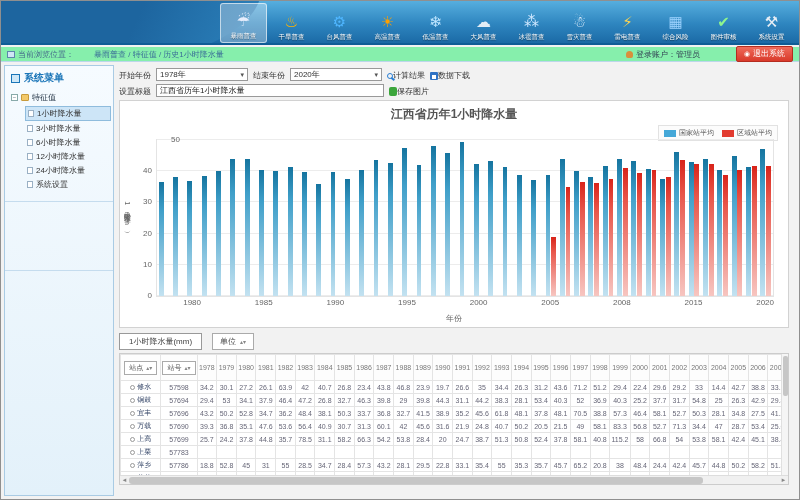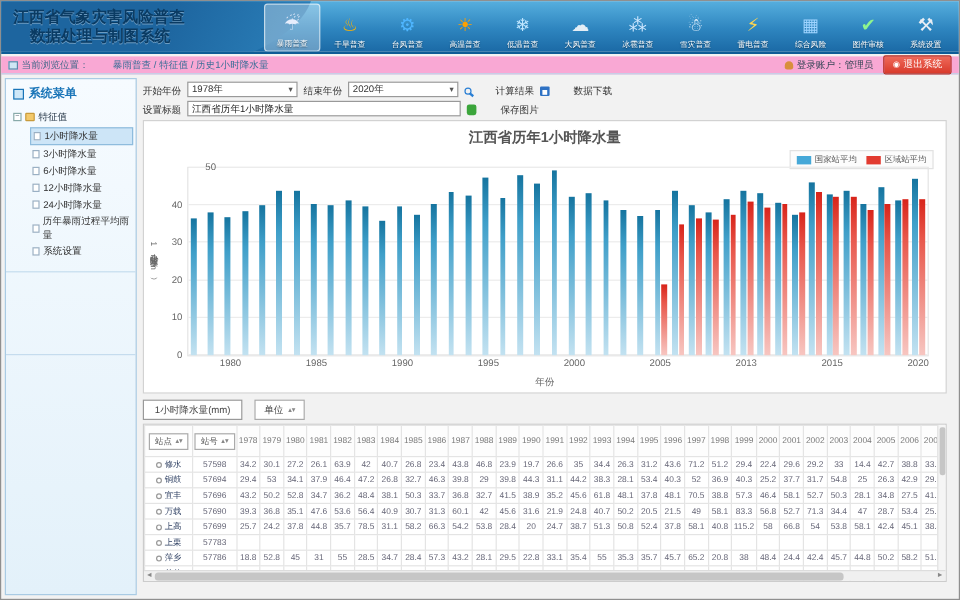--- a/index.html
+++ b/index.html
@@ -16,29 +16,29 @@
     font-size:13px; line-height:16px; text-shadow:0 1px 0 rgba(255,255,255,.35); }
   .app-title .line2 { padding-left:14px; }
   .toolbar { position:absolute; right:4px; top:2px; display:flex; gap:1px; }
   .tool-item { width:47px; height:40px; display:flex; flex-direction:column; align-items:center;
     justify-content:flex-end; padding-bottom:1px; cursor:pointer; border-radius:3px; }
   .tool-item.active { background:rgba(255,255,255,.32); border:1px solid rgba(255,255,255,.6); }
   .tool-icon { font-size:15px; line-height:17px; height:24px; display:flex; align-items:center; }
   .tool-label { font-size:6.5px; color:#fff; white-space:nowrap; text-shadow:0 1px 1px rgba(0,0,0,.5); }
 
   
-  .crumb-bar { position:absolute; left:0; top:46px; right:0; height:15px; background:#f9a8d4;
+  .crumb-bar { position:absolute; left:0; top:46px; right:0; height:15px; background:#86efac;
     border-bottom:1px solid #bcd7ea; display:flex; align-items:center; padding:0 6px; font-size:8px; color:#44688a; }
   .crumb-icon { width:8px; height:7px; border:1px solid #5c87ab; background:#cfe6f5; margin-right:3px; }
   .crumb-path { color:#3a6e97; margin-left:20px; }
   .crumb-spacer { flex:1; }
   .user-icon { width:7px; height:7px; background:#d98f3c; border-radius:50% 50% 2px 2px; margin-right:3px; }
   .user-text { color:#345; margin-right:8px; }
   .logout-btn { background:linear-gradient(180deg,#ef6a5a,#d93a2b); color:#fff; border:1px solid #b52c20;
-    border-radius:2px; font-size:8px; padding:1px 7px 2px; display:flex; align-items:center; gap:3px; cursor:pointer; }
+    border-radius:2px; font-size:8px; padding:1px 7px 2px; display:flex; align-items:center; gap:3px; cursor:pointer;margin-left:28px; }
   .logout-glyph { font-size:7px; }
 
   
   .sidebar { position:absolute; left:3px; top:64px; width:110px; bottom:3px;
     background:linear-gradient(180deg,#f6fbff 0%,#e3f1fa 100%); border:1px solid #a9cbe4; }
   .side-title { display:flex; align-items:center; gap:4px; padding:5px 6px; color:#1a75b8;
     font-size:10px; font-weight:bold; }
   .side-title-icon { width:9px; height:9px; border:1px solid #1a75b8; background:#cfe8f8; }
   .tree { font-size:8px; color:#333; }
   .tree-parent { display:flex; align-items:center; gap:3px; padding:2px 0 2px 6px; cursor:pointer; color:#234; }
@@ -52,21 +52,21 @@
   .page-ic { width:6px; height:7px; background:#fff; border:1px solid #9ab0c4; }
   .side-divider { margin-top:10px; border-top:1px solid #c5dcee; height:70px; border-bottom:1px solid #c5dcee; }
 
   
   .main { position:absolute; left:118px; top:64px; right:10px; bottom:3px; }
   .form-row { display:flex; align-items:flex-end; gap:5px; font-size:8px; color:#333; height:16px; }
   .sel-box { width:92px; height:13px; border:1px solid #999; background:#fff; display:flex;
     align-items:center; justify-content:space-between; padding:0 3px; cursor:pointer; }
   .sel-caret { color:#555; font-size:7px; }
   .hint-text { color:#ff4d12; }
-  .link-btn { display:flex; align-items:center; gap:20px; cursor:pointer; color:#333; }
+  .link-btn { display:flex; align-items:center; gap:0; cursor:pointer; color:#333; }
   .ic-magnifier { width:6px; height:6px; border:1.5px solid #2a7fd4; border-radius:50%; position:relative; }
   .ic-magnifier::after { content:""; position:absolute; width:4px; height:1.5px; background:#2a7fd4;
     right:-3px; bottom:-2px; transform:rotate(40deg); }
   .ic-disk { width:8px; height:8px; background:#2f72c4; border-radius:1px; position:relative; }
   .ic-disk::after { content:""; position:absolute; left:2px; top:3px; width:4px; height:4px; background:#fff; }
   .ic-green { width:8px; height:9px; background:#3ba53b; border-radius:2px; }
   .title-input { width:228px; height:13px; border:1px solid #999; background:#fff; font-size:8px;
     padding:0 3px; font-family:inherit; color:#222; }
 
   
@@ -109,24 +109,20 @@
   .vscroll { position:absolute; right:0; top:0; bottom:9px; width:7px; background:#f5f5f5; border-left:1px solid #e0e0e0; }
   .vscroll-thumb { position:absolute; top:2px; left:1px; width:5px; height:40px; background:#c6c6c6; border-radius:2px; }
 </style>
 </head>
 <body>
 
 <div class="window">
 
   <div class="header">
     <div class="header-swoosh"></div>
-    <div class="app-title">
-      <div>江西省气象灾害风险普查</div>
-      <div class="line2">数据处理与制图系统</div>
-    </div>
     <div class="toolbar" id="toolbar">
         <div class="tool-item active">
           <span class="tool-icon" style="color:#e6edfc">☔</span>
           <span class="tool-label">暴雨普查</span>
         </div>
         <div class="tool-item">
           <span class="tool-icon" style="color:#ffb300">♨</span>
           <span class="tool-label">干旱普查</span>
         </div>
         <div class="tool-item">
@@ -208,24 +204,20 @@
           <span class="page-ic"></span>
           <span>6小时降水量</span>
         </div>
         <div class="tree-child">
           <span class="page-ic"></span>
           <span>12小时降水量</span>
         </div>
         <div class="tree-child">
           <span class="page-ic"></span>
           <span>24小时降水量</span>
-        </div>
-        <div class="tree-child">
-          <span class="page-ic"></span>
-          <span>历年暴雨过程平均雨量</span>
         </div>
         <div class="tree-child">
           <span class="page-ic"></span>
           <span>系统设置</span>
         </div>
       </div>
     <div class="side-divider"></div>
   </div>
 
   <div class="main">
@@ -344,21 +336,21 @@
           <div class="bar bar-s1" style="left: 91.907%; width: 0.790698%; height: 77.4%;"></div>
           <div class="bar bar-s1" style="left: 94.2326%; width: 0.790698%; height: 81%;"></div>
           <div class="bar bar-s1" style="left: 96.5581%; width: 0.790698%; height: 83.4%;"></div>
           <div class="bar bar-s1" style="left: 98.8837%; width: 0.790698%; height: 83.4%;"></div>
           <div class="xtick" style="left: 5.69767%;">1980</div>
           <div class="xtick" style="left: 17.3256%;">1985</div>
           <div class="xtick" style="left: 28.9535%;">1990</div>
           <div class="xtick" style="left: 40.5814%;">1995</div>
           <div class="xtick" style="left: 52.2093%;">2000</div>
           <div class="xtick" style="left: 63.8372%;">2005</div>
-          <div class="xtick" style="left: 75.4651%;">2013</div>
+          <div class="xtick" style="left: 75.4651%;">2008</div>
           <div class="xtick" style="left: 87.093%;">2015</div>
           <div class="xtick" style="left: 98.7209%;">2020</div>
         </div>
       <div class="xlabel">年份</div>
     </div>
 
     <div class="table-section">
       <div class="table-controls">
         <span class="tab-box">1小时降水量(mm)</span>
         <span class="unit-box">

